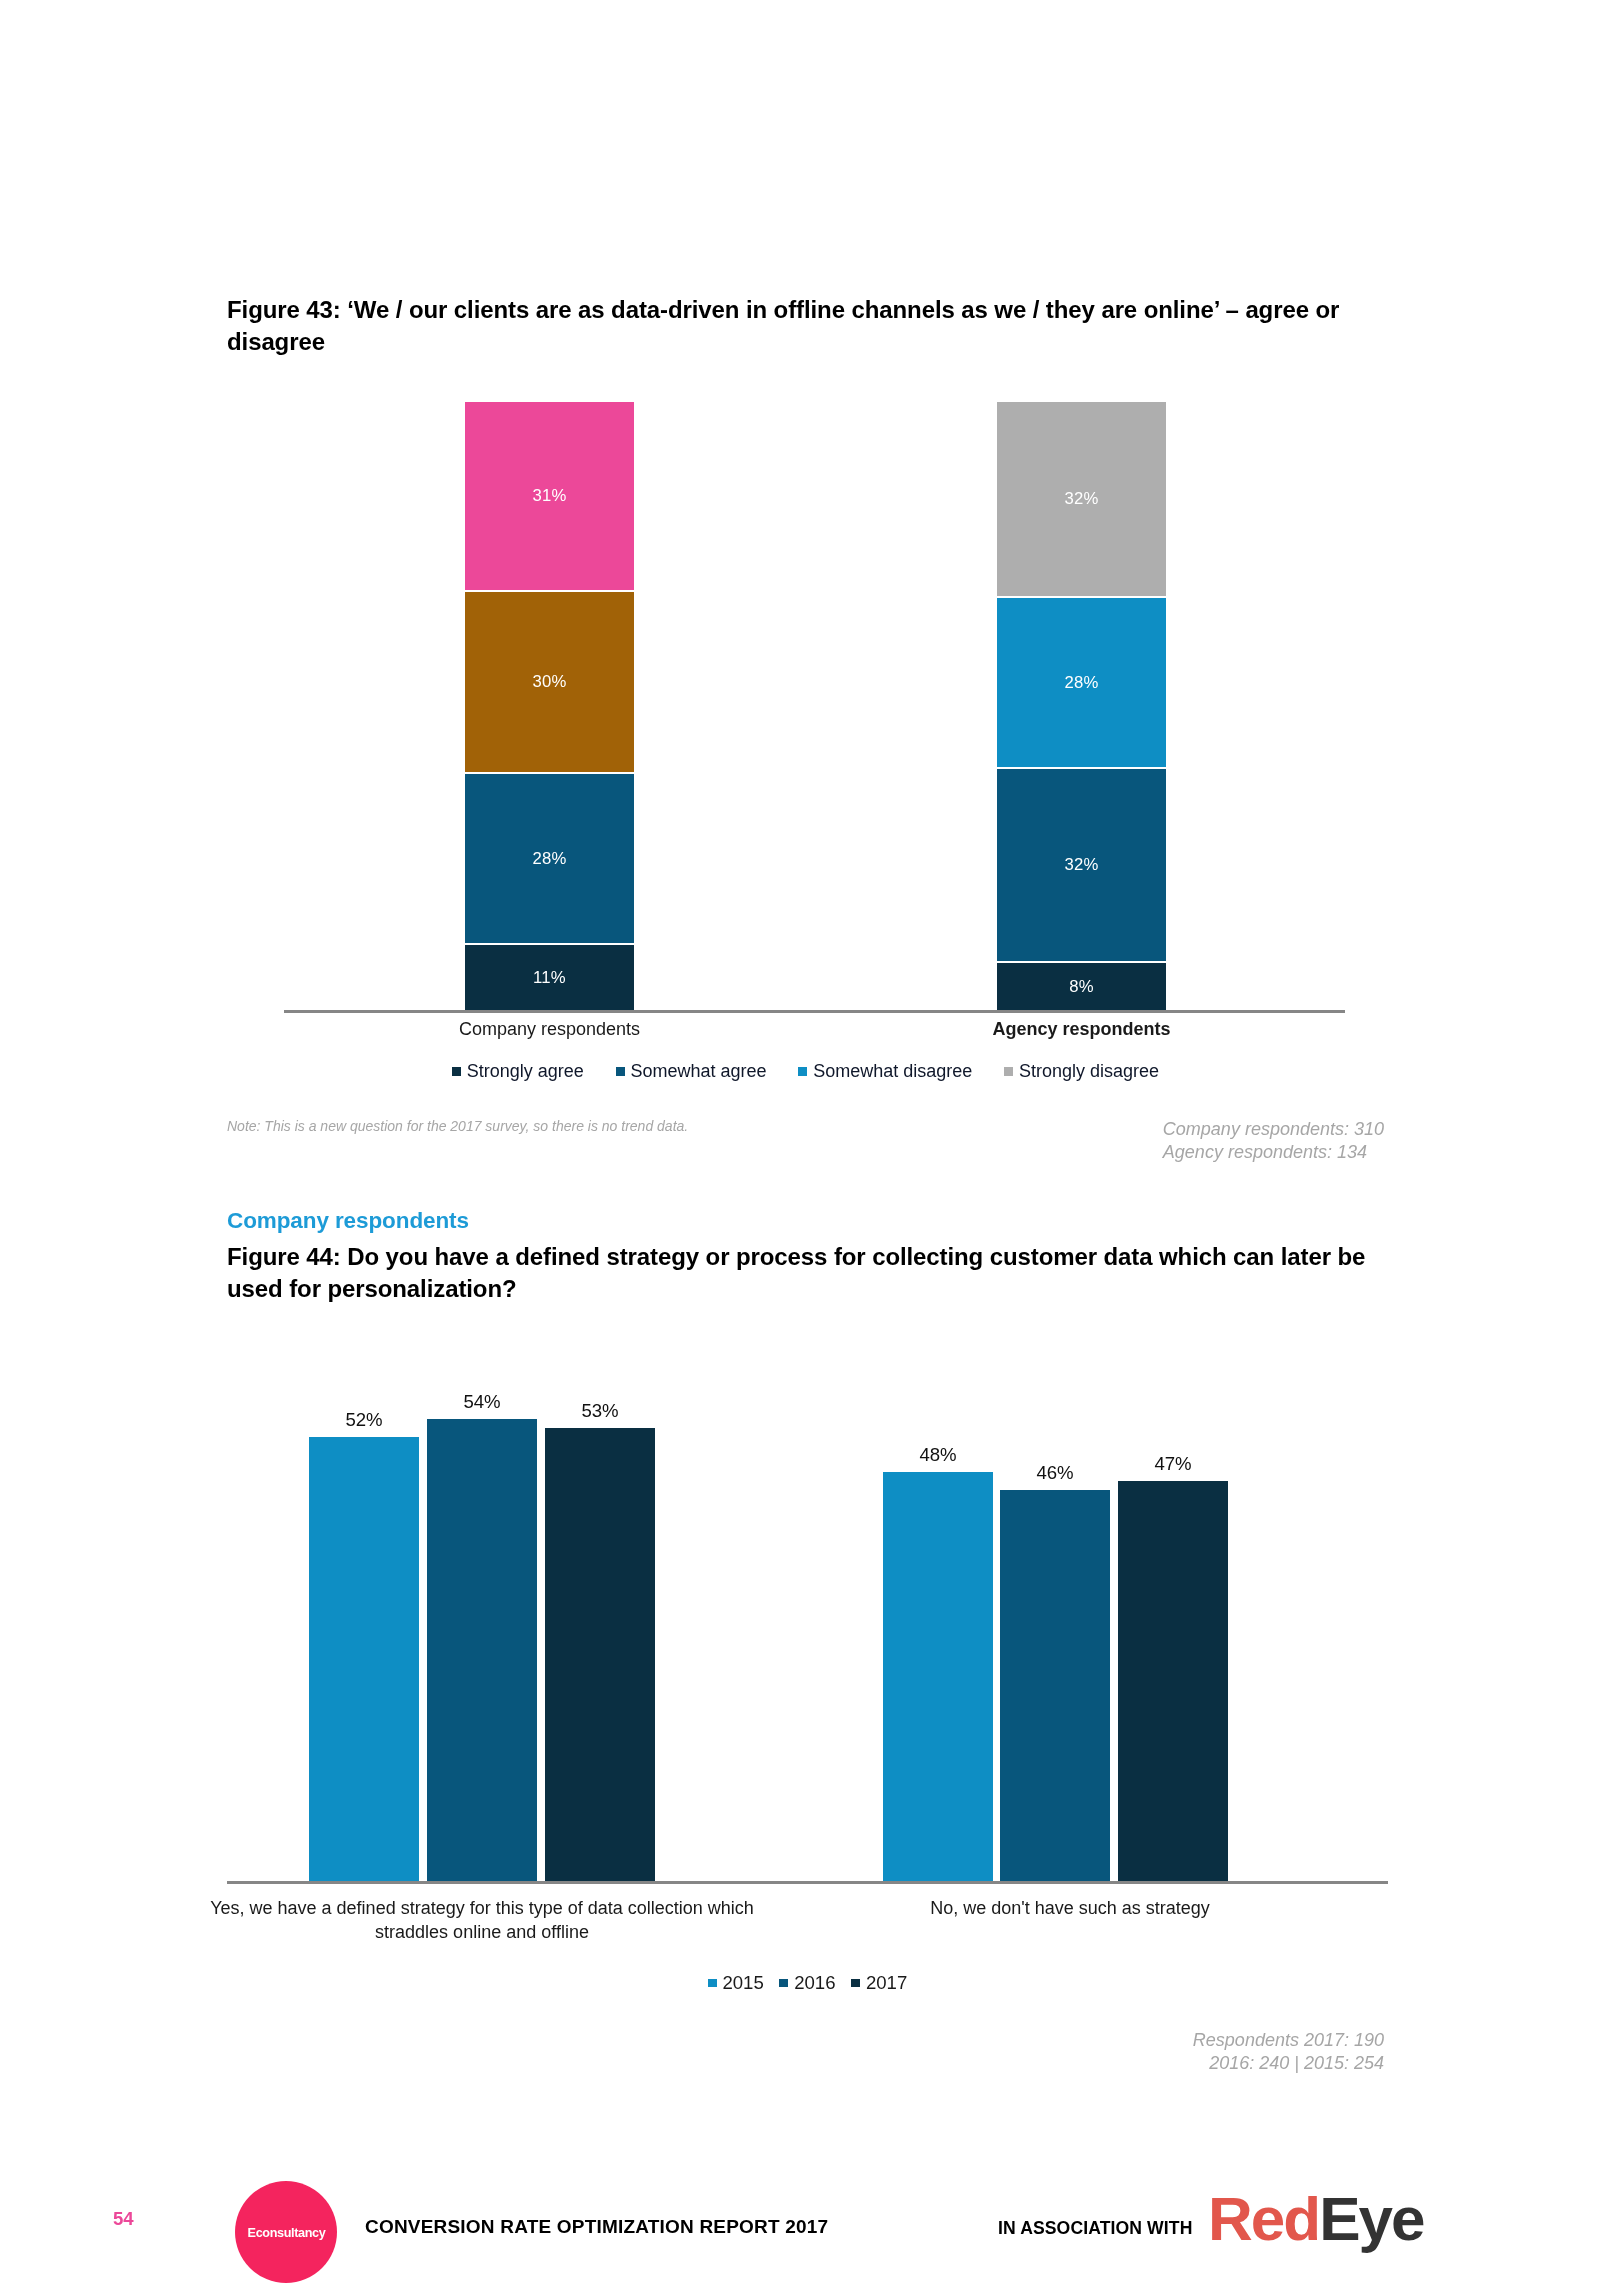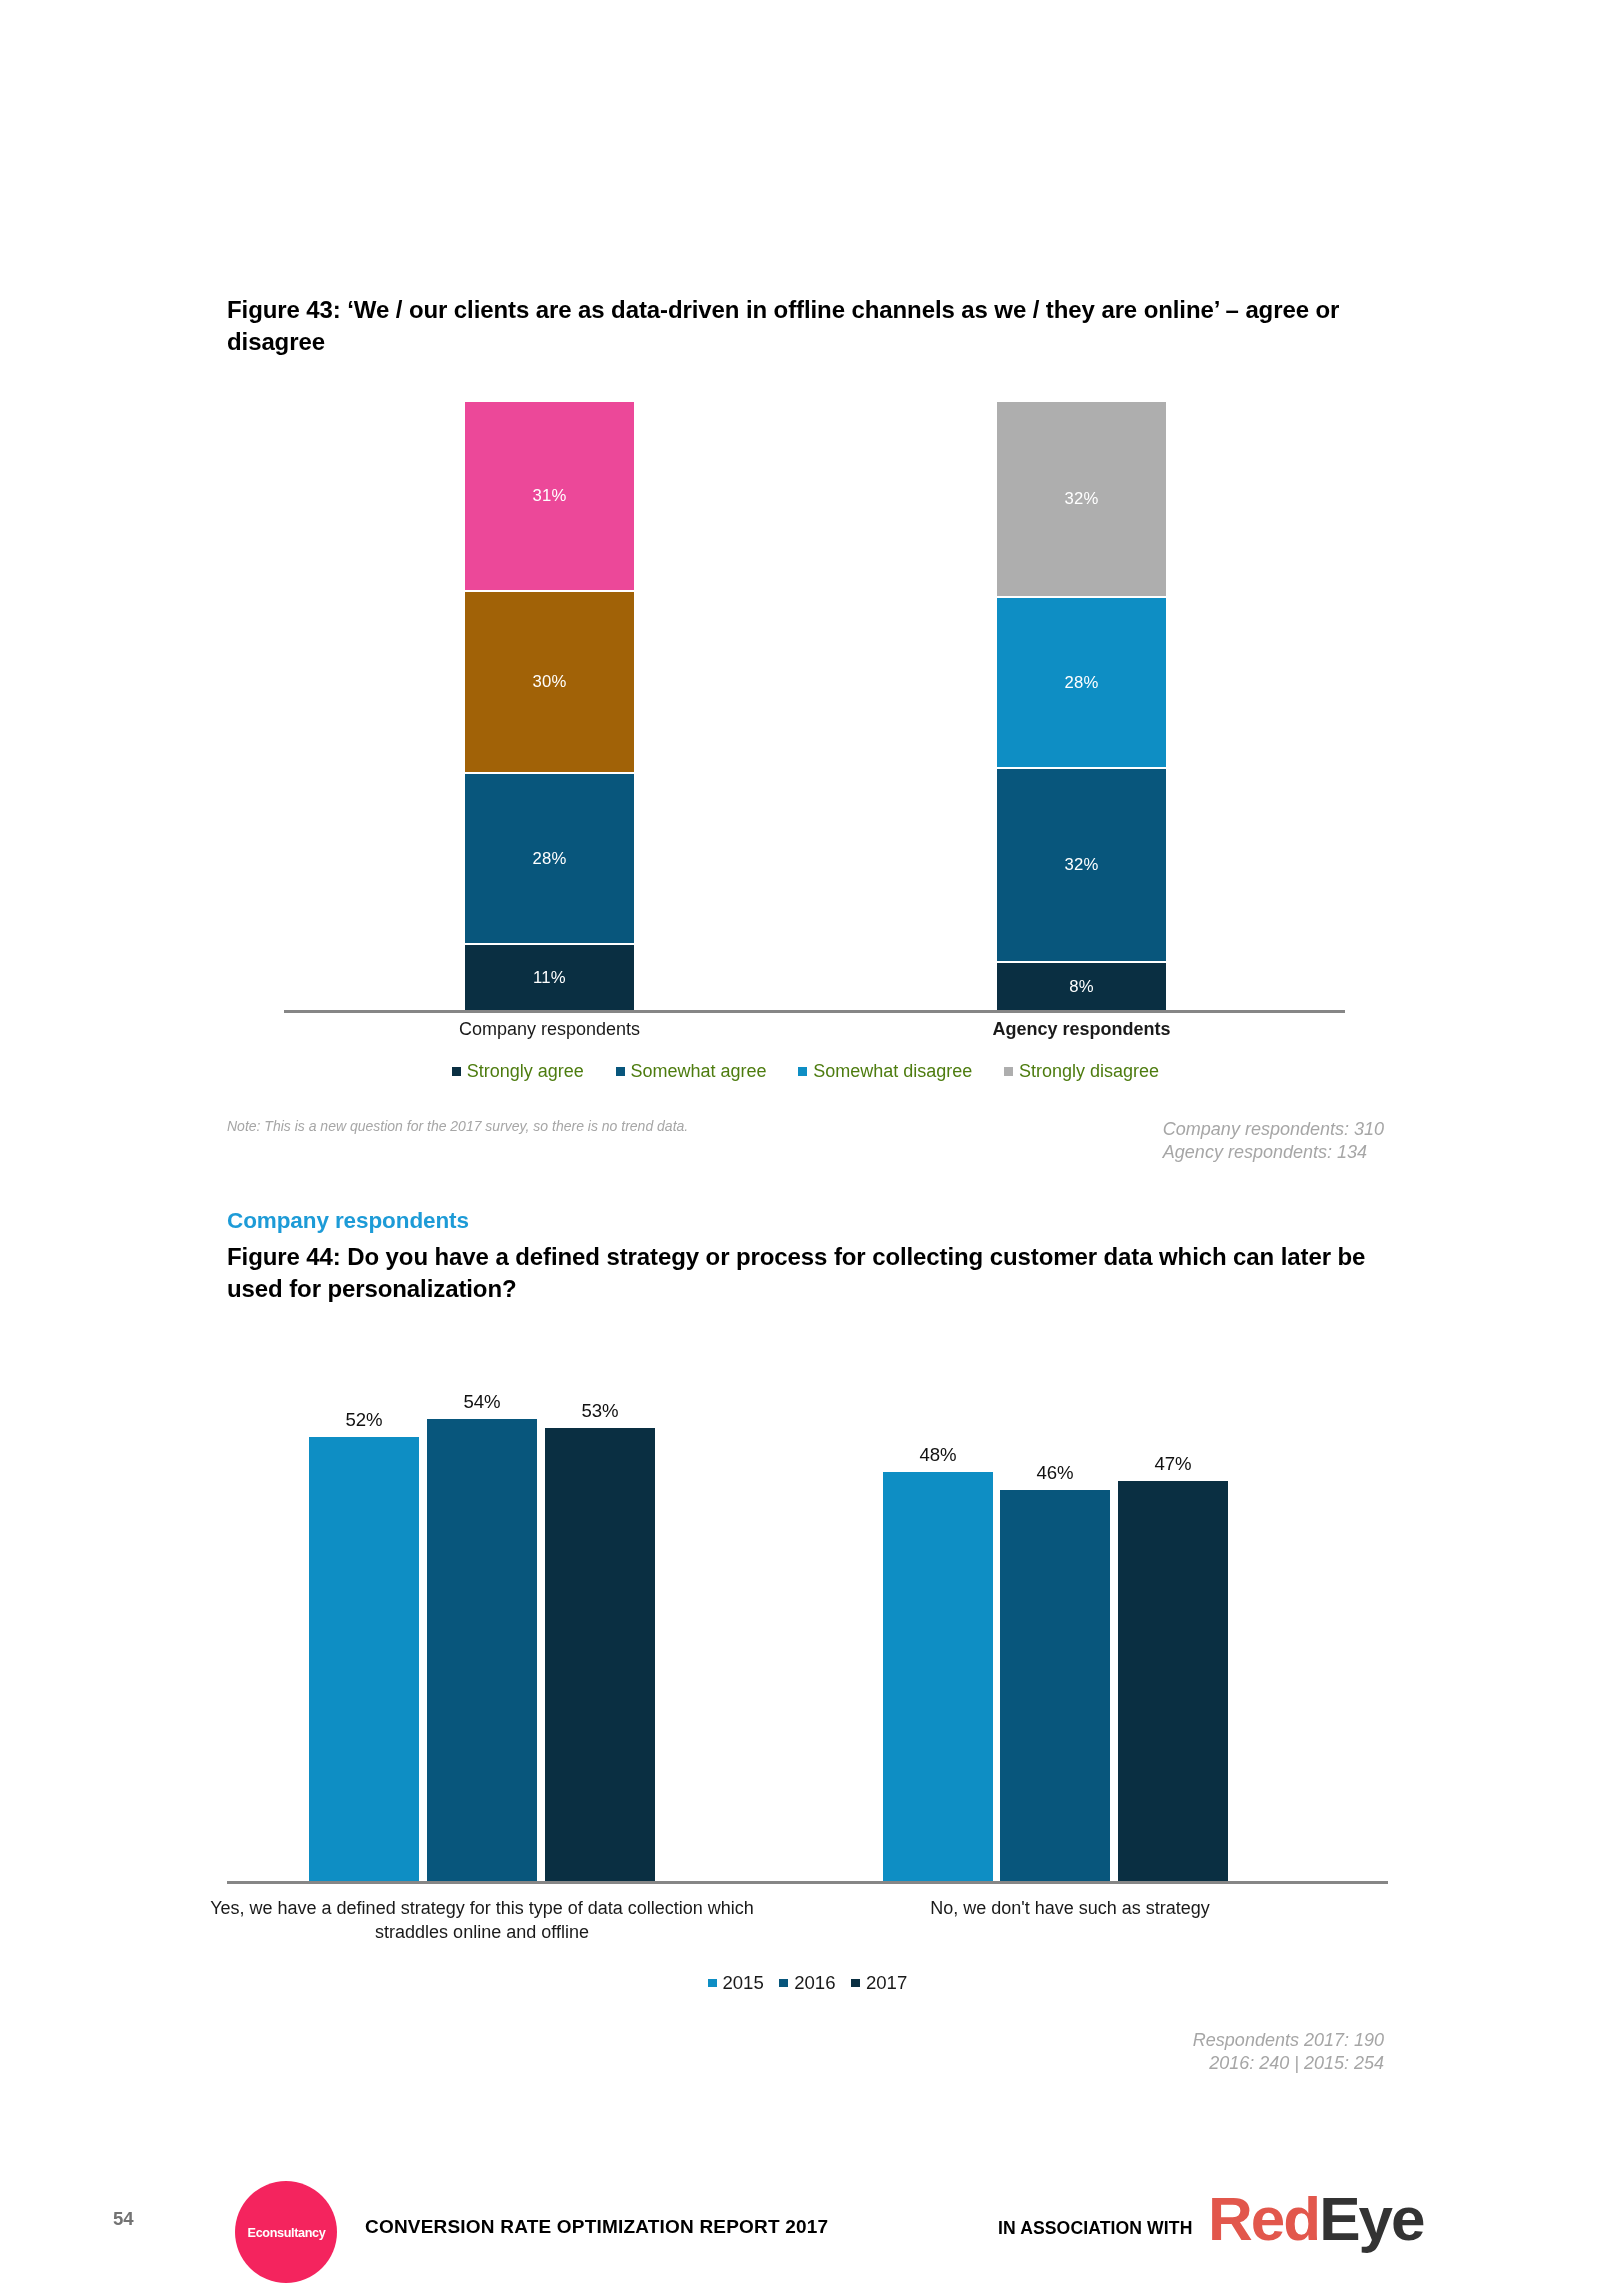--- a/index.html
+++ b/index.html
@@ -98,21 +98,21 @@
   .legend43 {
     position: absolute;
     left: 0;
     top: 659px;
     width: 1157px;
     display: flex;
     justify-content: center;
     align-items: center;
     gap: 32px;
     font-size: 18px;
-    color: #4d7c0f;
+    color: #0f172a;
   }
   .legend-item {
     display: flex;
     align-items: center;
     gap: 5.9px;
     white-space: nowrap;
   }
   .legend-swatch {
     width: 8.8px;
     height: 8.8px;
@@ -238,21 +238,21 @@
     top: 2181px;
     width: 1621px;
     height: 108px;
   }
   .page-num {
     position: absolute;
     left: 113px;
     top: 26.5px;
     font-size: 18.6px;
     font-weight: bold;
-    color: #737373;
+    color: #ec4899;
   }
   .econ-logo {
     position: absolute;
     left: 235px;
     top: 0px;
     width: 102px;
     height: 102px;
     border-radius: 50%;
     background: #f4245e;
     display: flex;

